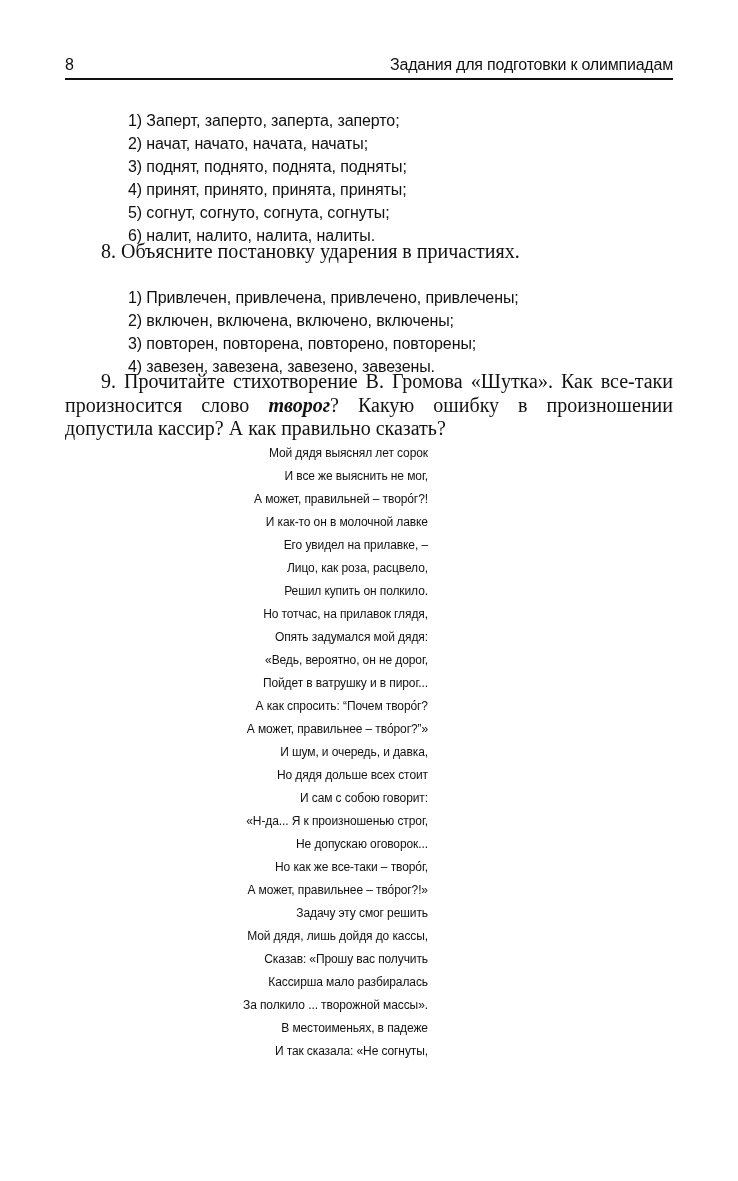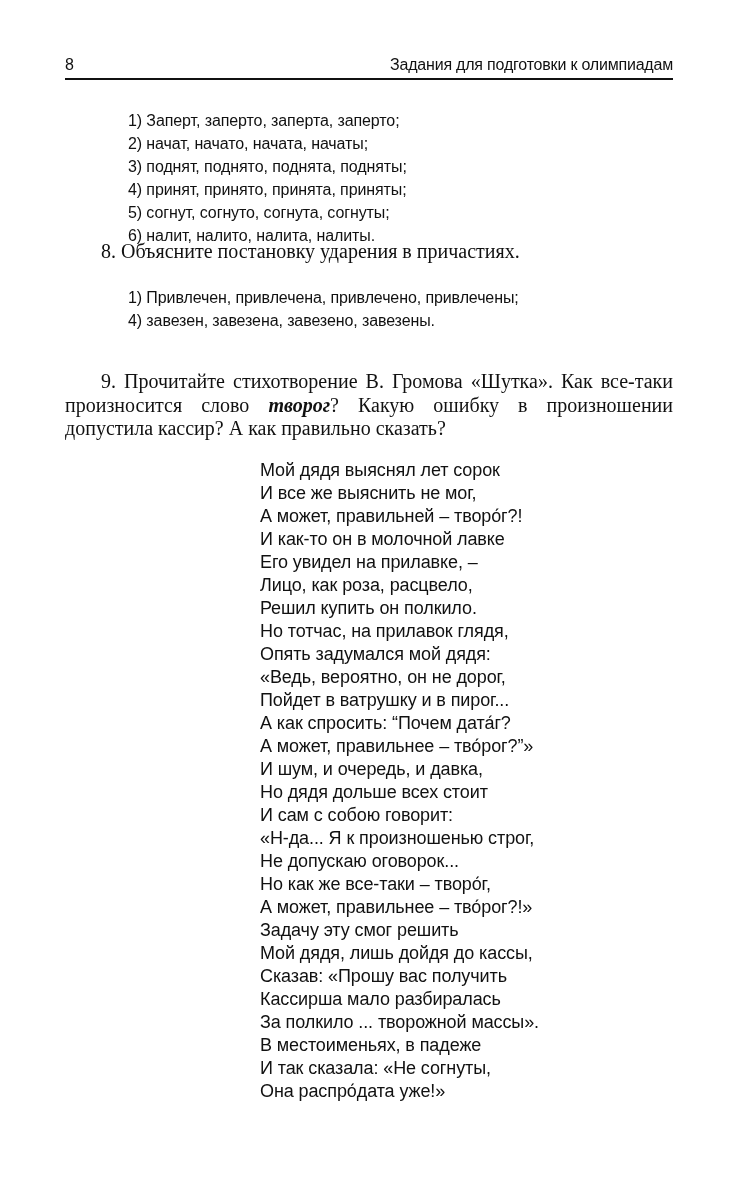--- a/index.html
+++ b/index.html
@@ -9,21 +9,21 @@
             font-family: "Liberation Sans", sans-serif; font-size: 16px; }
   .header .num { position: absolute; left: 0; top: 0; }
   .header .title { position: absolute; right: 0; top: 0; letter-spacing: -0.2px; text-align: center; }
   .list { position: absolute; left: 47px; font-family: "Liberation Sans", sans-serif; font-size: 16px;
           line-height: 23px; margin: 16px; padding: 0; list-style: none; letter-spacing: -0.1px; }
   .task { position: absolute; font-family: "Liberation Serif", serif; font-size: 20px; line-height: 23.5px; }
   .task-8 { left: 36px; top: 240px; white-space: nowrap; }
   .task-9 { left: 0; top: 370px; width: 608px; text-align: justify; text-indent: 36px; }
   .task-9 em { font-style: italic; font-weight: bold; }
   .poem { position: absolute; left: 178px; top: 442px; font-family: "Liberation Sans", sans-serif;
-          font-size: 18px; line-height: 23px; margin: 17px; padding: 0; list-style: none; letter-spacing: -0.1px; }
+          font-size: 12px; line-height: 23px; margin: 0; padding: 0; list-style: none; letter-spacing: -0.1px; text-align: right; }
 </style>
 </head>
 <body>
 
 <div class="page">
   <div class="header">
     <span class="num">8</span>
     <span class="title">Задания для подготовки к олимпиадам</span>
   </div>
 
@@ -33,48 +33,49 @@
     <li>3) поднят, поднято, поднята, подняты;</li>
     <li>4) принят, принято, принята, приняты;</li>
     <li>5) согнут, согнуто, согнута, согнуты;</li>
     <li>6) налит, налито, налита, налиты.</li>
   </ul>
 
   <div class="task task-8">8. Объясните постановку ударения в причастиях.</div>
 
   <ul class="list" style="top:270px;">
     <li>1) Привлечен, привлечена, привлечено, привлечены;</li>
+    <li>2) включен, включена, включено, включены;</li>
+    <li>3) повторен, повторена, повторено, повторены;</li>
     <li>4) завезен, завезена, завезено, завезены.</li>
   </ul>
 
   <div class="task task-9"><span>9. Прочитайте стихотворение В. Громова «Шутка». Как все-таки произносится слово </span><em>творог</em><span>? Какую ошибку в произношении допустила кассир? А как правильно сказать?</span></div>
 
   <ul class="poem">
     <li>Мой дядя выяснял лет сорок</li>
     <li>И все же выяснить не мог,</li>
     <li>А может, правильней – творо́г?!</li>
     <li>И как-то он в молочной лавке</li>
     <li>Его увидел на прилавке, –</li>
     <li>Лицо, как роза, расцвело,</li>
     <li>Решил купить он полкило.</li>
     <li>Но тотчас, на прилавок глядя,</li>
     <li>Опять задумался мой дядя:</li>
     <li>«Ведь, вероятно, он не дорог,</li>
     <li>Пойдет в ватрушку и в пирог...</li>
-    <li>А как спросить: “Почем дата́г?</li>
+    <li>А как спросить: “Почем творо́г?</li>
     <li>А может, правильнее – тво́рог?”»</li>
     <li>И шум, и очередь, и давка,</li>
     <li>Но дядя дольше всех стоит</li>
     <li>И сам с собою говорит:</li>
     <li>«Н-да... Я к произношенью строг,</li>
     <li>Не допускаю оговорок...</li>
     <li>Но как же все-таки – творо́г,</li>
     <li>А может, правильнее – тво́рог?!»</li>
     <li>Задачу эту смог решить</li>
     <li>Мой дядя, лишь дойдя до кассы,</li>
     <li>Сказав: «Прошу вас получить</li>
     <li>Кассирша мало разбиралась</li>
     <li>За полкило ... творожной массы».</li>
     <li>В местоименьях, в падеже</li>
     <li>И так сказала: «Не согнуты,</li>
-    <li>Она распро́дата уже!»</li>
   </ul>
 </div>
 
 </body></html>

